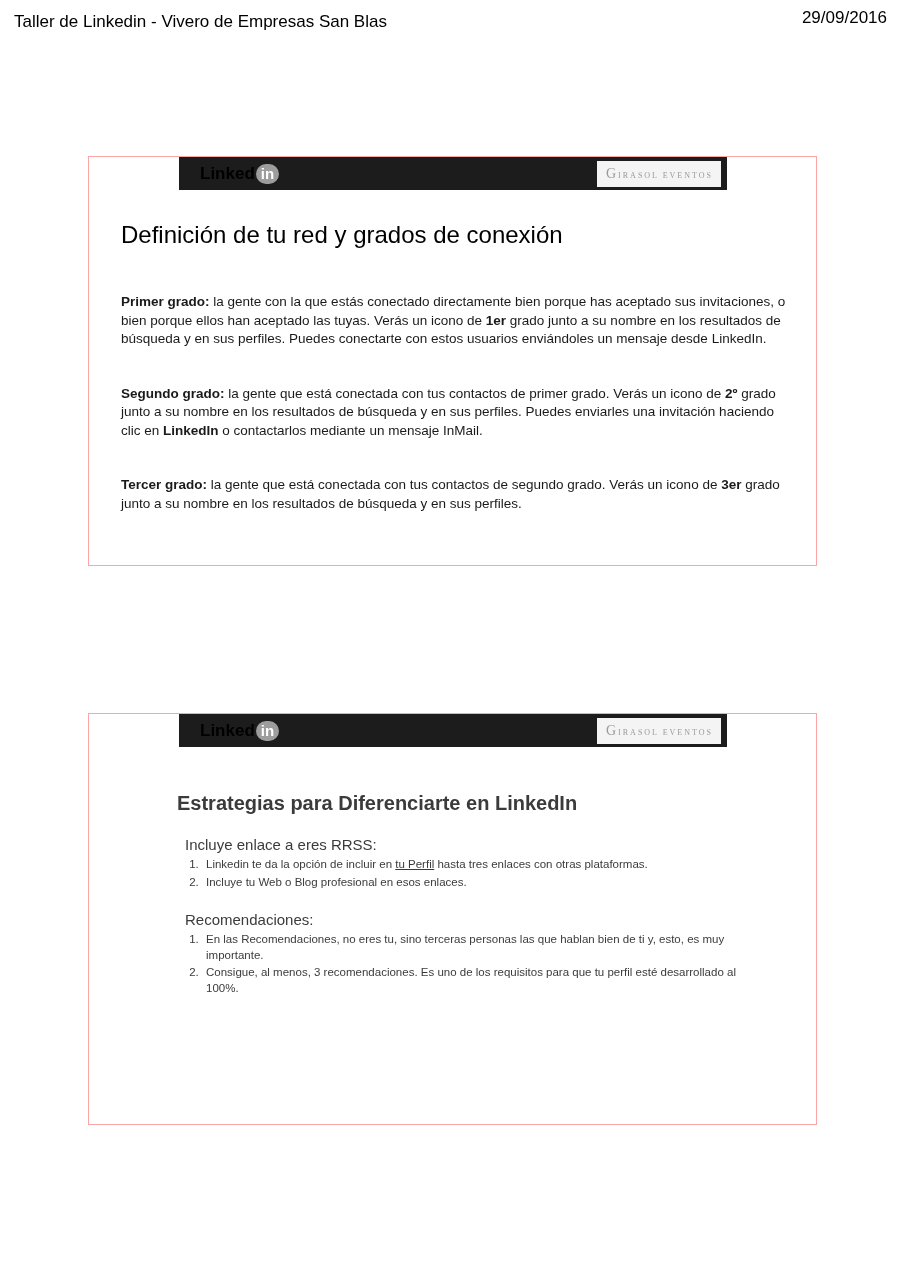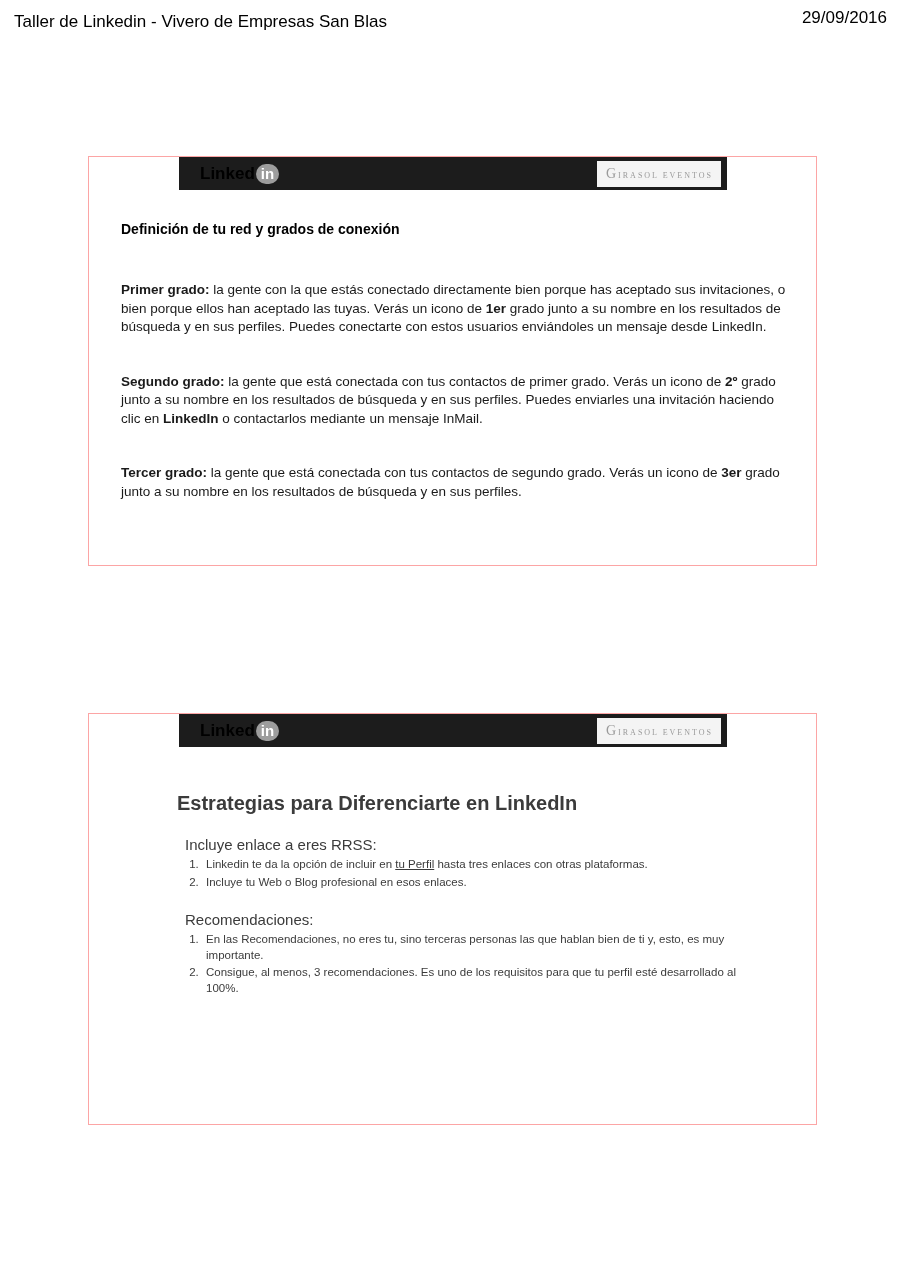--- a/index.html
+++ b/index.html
@@ -28,21 +28,21 @@
     padding:0 6px 0 21px;box-sizing:border-box;
   }
   .li-logo{display:flex;align-items:center;}
   .li-word{color:#000;font-weight:700;font-size:17px;}
   .li-in{background:#9d9d9d;color:#fff;font-weight:700;font-size:15px;line-height:1;padding:2px 5px 3px;border-radius:10px;margin-left:1px;}
   .brand-box{background:#f4f4f4;height:26px;min-width:108px;display:flex;align-items:center;justify-content:flex-end;padding:0 8px;}
   .brand-text{color:#9a9a9a;font-size:8px;letter-spacing:2px;text-transform:uppercase;font-family:"Liberation Serif",serif;white-space:nowrap;}
   .brand-text::first-letter{font-size:14px;}
 
   
-  .s1-title{margin:64px 22px 0 32px;font-size:14px;font-weight:700;color:#000;}
+  .s1-title{margin:64px 22px 0 32px;font-size:24px;font-weight:400;color:#000;}
   .s1-para{margin:36px 22px 0 32px;font-size:13.5px;line-height:18.5px;color:#1a1a1a;}
   .s1-para.first{margin-top:44px;}
 
   
   .s2-title{margin:78px 22px 0 88px;font-size:20px;font-weight:700;color:#3b3b3b;}
   .s2-heading{margin:21px 22px 0 96px;font-size:15px;font-weight:400;color:#3b3b3b;}
   .s2-list{margin:4px 0 0 96px;padding-left:17px;width:540px;font-size:11.5px;line-height:15.5px;color:#3b3b3b;list-style:decimal;}
   .s2-list li{margin-bottom:2px;padding-left:4px;}
 </style>
 </head>

